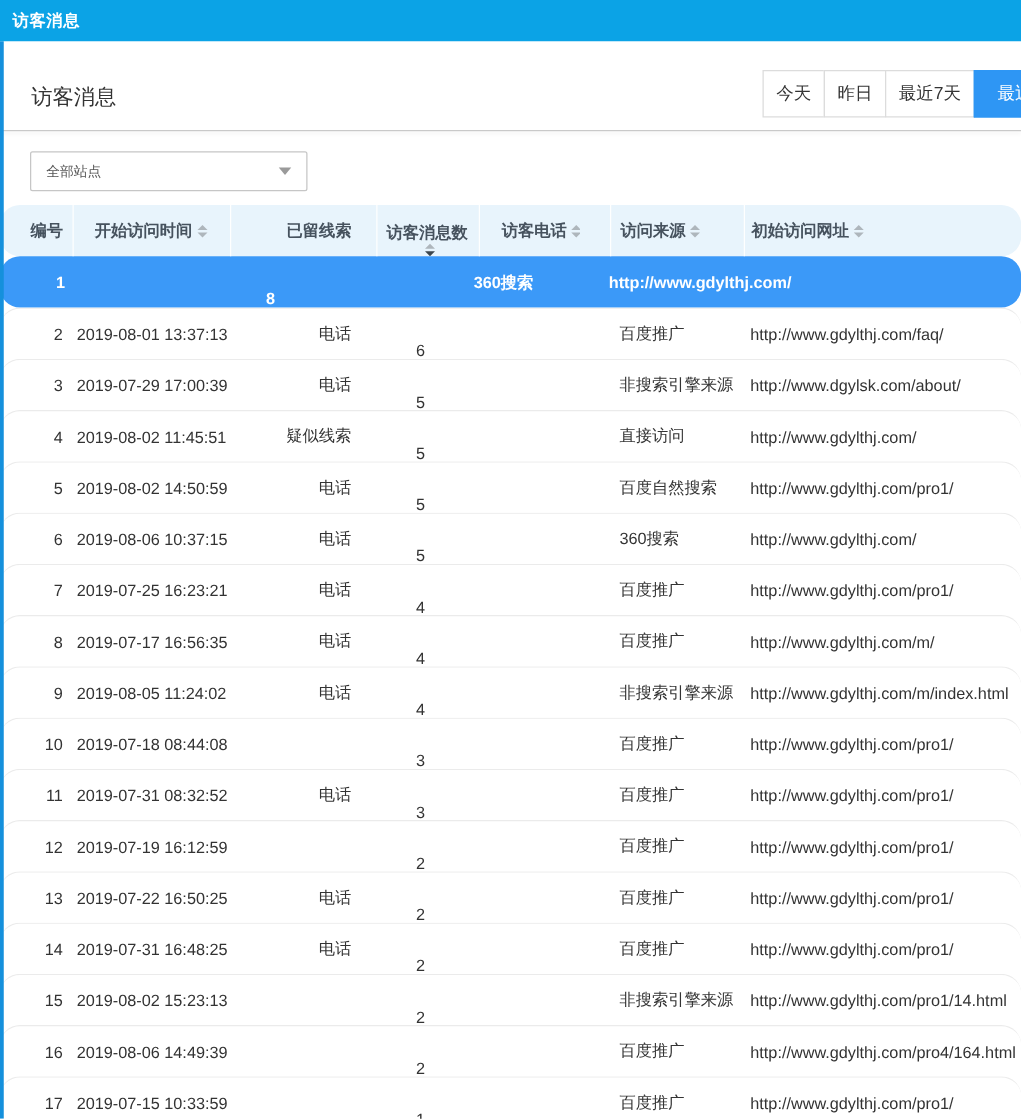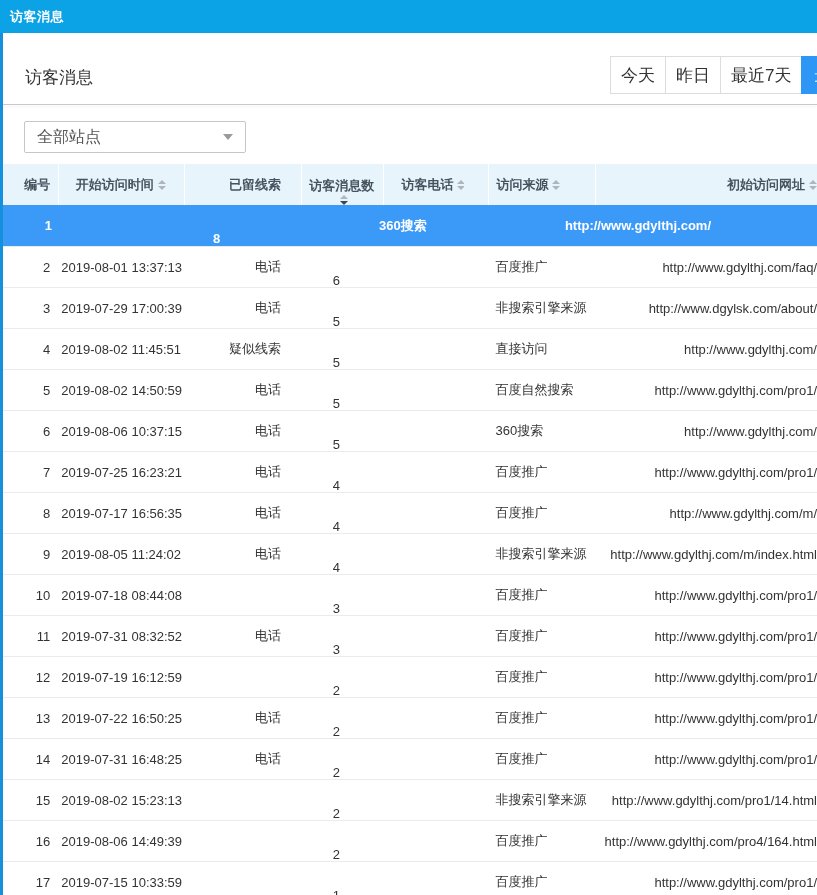--- a/index.html
+++ b/index.html
@@ -16,58 +16,58 @@
   .topbar{position:absolute;top:0;left:0;right:0;height:33px;background:#0ba3e6;z-index:50;
     display:flex;align-items:center;padding-left:10px;box-sizing:border-box;}
   .topbar-title{color:#fff;font-size:13px;font-weight:bold;letter-spacing:.5px;}
 
   
   .page-title{position:absolute;top:66px;left:25px;font-size:17px;color:#333;}
 
   .btn-group{position:absolute;top:56px;left:610px;display:flex;z-index:10;}
   .range-btn{
     height:38px;box-sizing:border-box;border:1px solid #dcdcdc;background:#fff;color:#333;
-    font-size:17px;font-family:inherit;padding:0 10px;margin-left:-1px;cursor:pointer;white-space:nowrap;
+    font-size:14px;font-family:inherit;padding:0 10px;margin-left:-1px;cursor:pointer;white-space:nowrap;
     display:flex;align-items:center;justify-content:center;
   }
   .range-btn:first-child{margin-left:0;}
   .range-btn.active{background:#2e96f4;border-color:#2e96f4;color:#fff;width:96px;}
 
   .divider{position:absolute;top:104px;left:0;right:0;height:1px;background:#c9c9c9;
     box-shadow:0 2px 3px rgba(0,0,0,.08);}
 
   
   .site-select{position:absolute;top:121px;left:24px;width:222px;height:32px;box-sizing:border-box;
     border:1px solid #c6c6c6;border-radius:2px;background:#fff;display:flex;align-items:center;
     padding:0 12px;cursor:pointer;}
-  .site-select-value{flex:1;font-size:16px;color:#555;}
+  .site-select-value{flex:1;font-size:11px;color:#555;}
   .caret-down{width:0;height:0;border-left:5px solid transparent;border-right:5px solid transparent;
     border-top:6px solid #9a9a9a;}
 
   
   .table{position:absolute;top:164px;left:0;width:817px;}
-  .tr{display:flex;width:817px;height:41px;box-sizing:border-box;align-items:center;}
+  .tr{display:flex;width:817px;height:41px;box-sizing:border-box;align-items:center;border-radius:16px;}
   .thead{background:#e8f4fc;}
   .th,.td{box-sizing:border-box;height:41px;display:flex;align-items:center;font-size:13px;overflow:hidden;white-space:nowrap;}
   .th{color:#46525e;font-weight:bold;}
   .th + .th{border-left:1px solid rgba(255,255,255,.95);}
   .td{color:#333;}
   .body-row{border-top:1px solid #ebebeb;background:#fff;}
   .body-row:first-child{border-top:none;}
   .body-row.selected{background:#3b99f8;border-top-color:#3b99f8;}
   .body-row.selected .td{color:#fff;font-weight:bold;}
 
   
   .c0{width:60px;justify-content:flex-end;padding-right:8px;}
   .c1{width:130px;}
   .c2{width:120px;}
   .c3{width:85px;flex-direction:column;}
   .c4{width:83px;padding-left:17px;justify-content:flex-start;}
   .c5{width:110px;padding-left:7px;justify-content:flex-start;margin-left:24px;}
-  .c6{width:229px;padding-left:5px;justify-content:flex-end;}
+  .c6{width:229px;padding-left:5px;justify-content:flex-start;}
   .th.c1{justify-content:center;padding-right:2px;}
   .td.c1{justify-content:flex-start;padding-left:3px;}
   .th.c2,.td.c2{justify-content:flex-end;padding-right:20px;}
   .th.c3{justify-content:flex-end;padding-right:2px;}
   .td.c3{justify-content:flex-end;padding-right:12px;}
 
   
   .sort{display:inline-flex;flex-direction:column;margin-left:4px;row-gap:2px;}
   .sort .up{width:0;height:0;border-left:4px solid transparent;border-right:4px solid transparent;border-bottom:4px solid #aeb6bc;}
   .sort .dn{width:0;height:0;border-left:4px solid transparent;border-right:4px solid transparent;border-top:4px solid #aeb6bc;}

